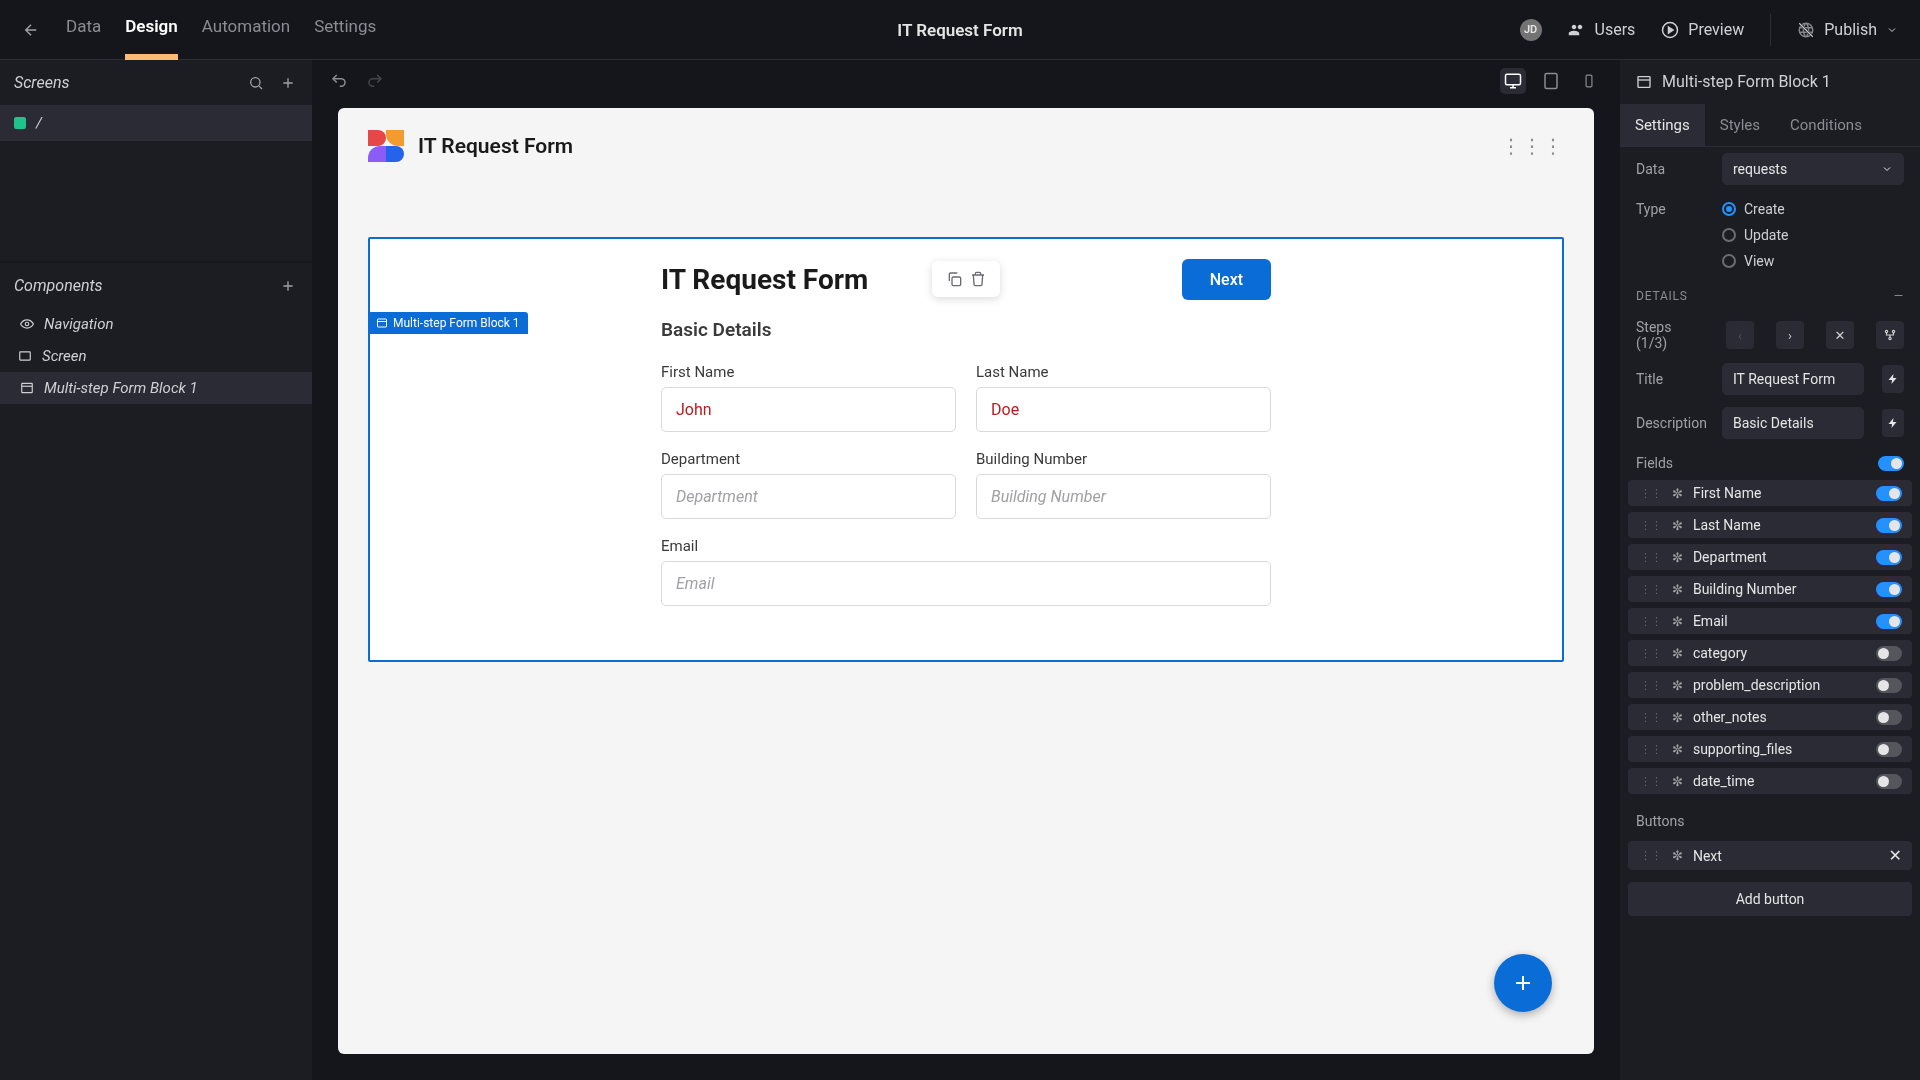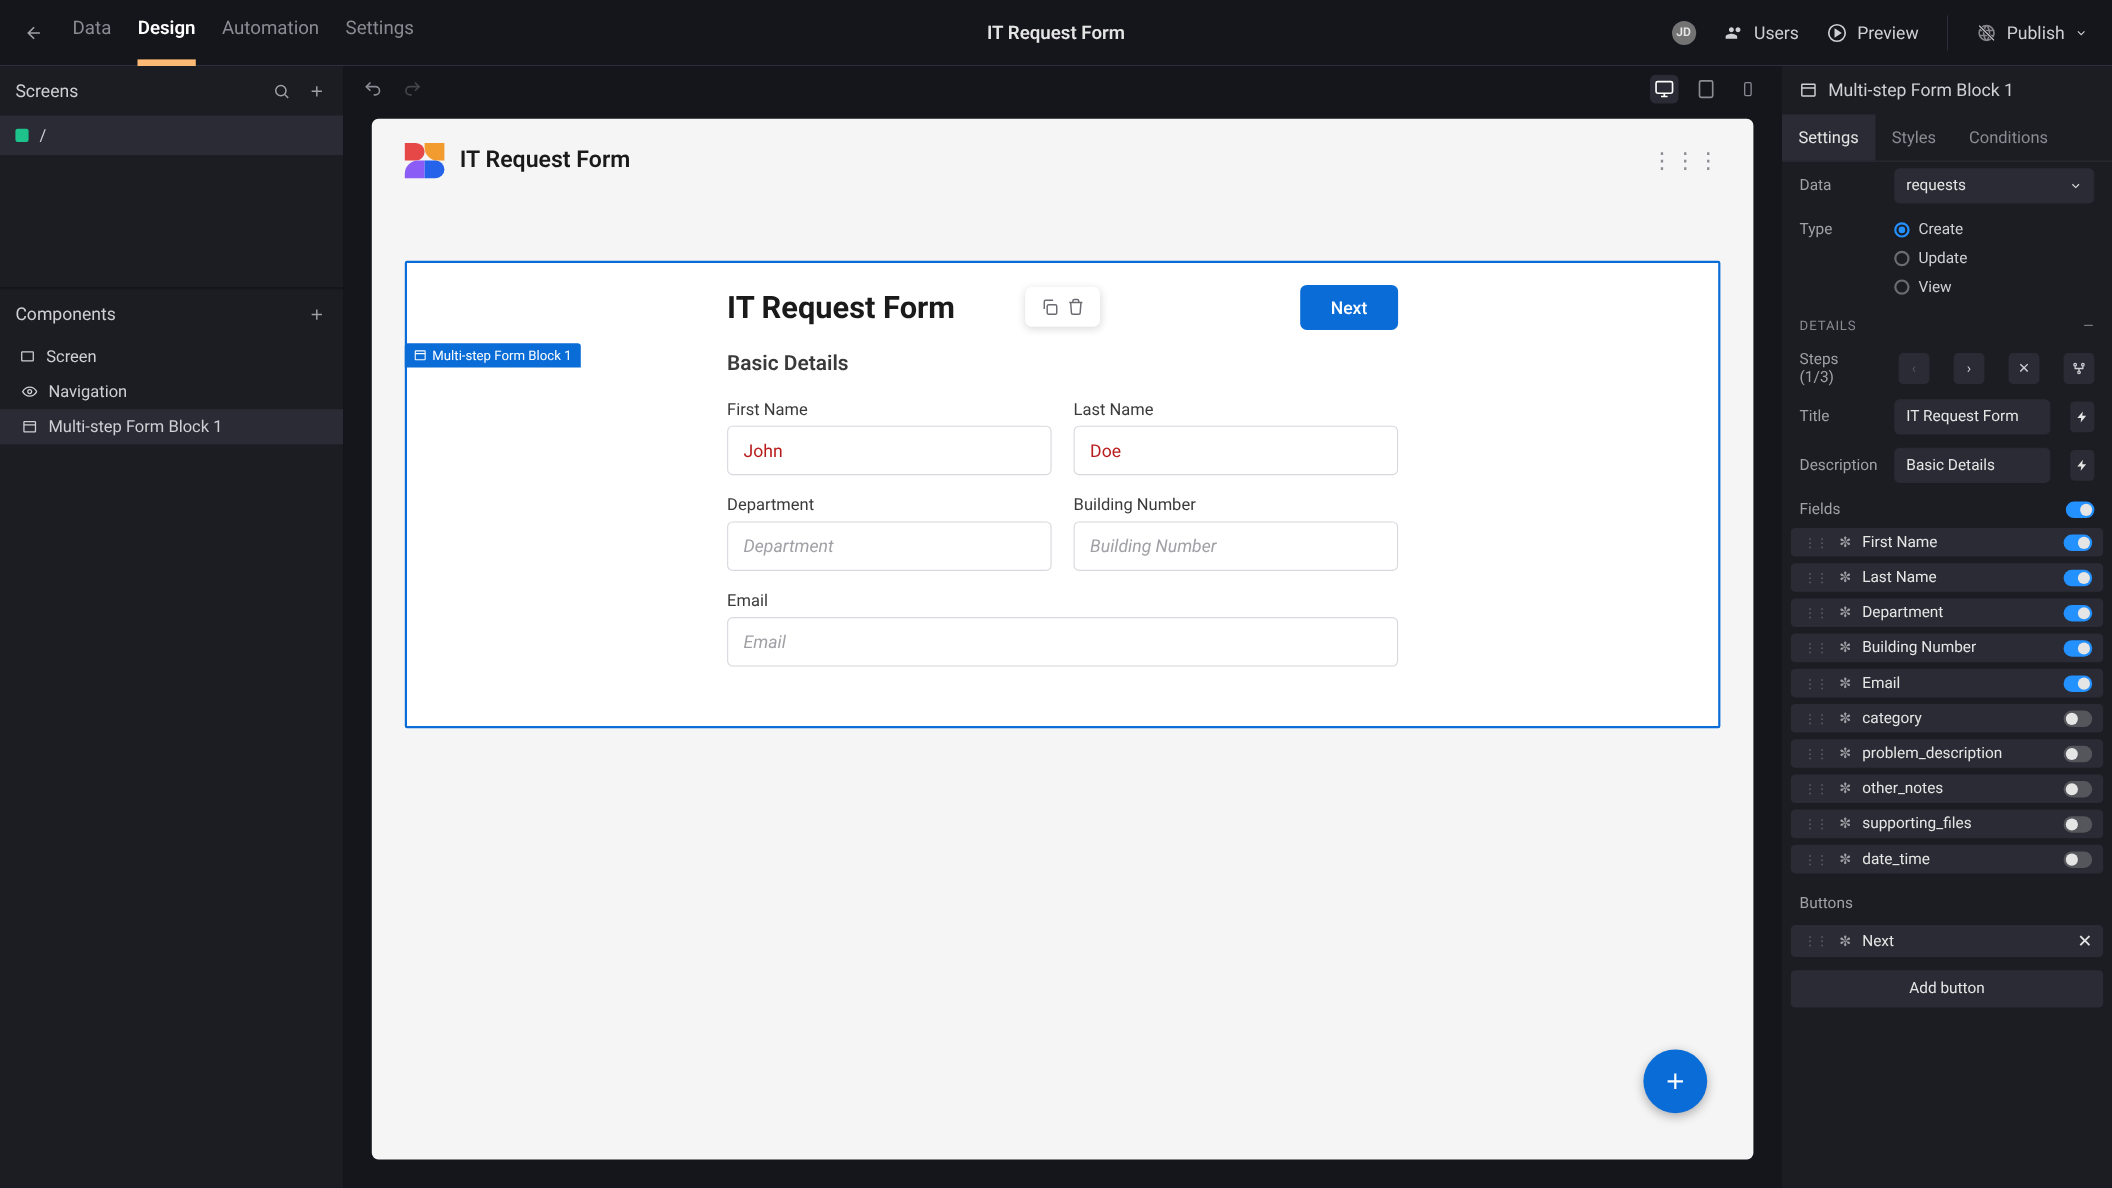--- a/index.html
+++ b/index.html
@@ -12,21 +12,21 @@
 .topbar .nav a { color: #8b8b93; font-size: 17px; padding: 18px 0; cursor: pointer; }
 .topbar .nav a.active { color: #fff; font-weight: 600; border-bottom: 7px solid #fdba74; }
 .topbar .title { position: absolute; left: 50%; transform: translateX(-50%); font-size: 17px; font-weight:600; color: #e5e5e5; }
 .topbar .right { margin-left: auto; display: flex; align-items: center; gap: 26px; }
 .topbar .right .group { display: flex; align-items: center; gap: 9px; color: #cfcfd4; font-size: 16px; cursor: pointer; }
 .avatar { width: 22px; height: 22px; border-radius: 50%; background:#737373; display:flex; align-items:center; justify-content:center; font-size:11px; font-weight:600; }
 .sep { width:1px; height:32px; background:#2d2d37; }
 
 
 .main { display: flex; height: calc(1080px - 60px); }
-.leftpanel { width: 312px; background:#1c1c23; display:flex; flex-direction:column; }
+.leftpanel { width: 312px; background:#1c1c23; display:flex; flex-direction:column;font-style:italic; }
 .leftpanel .sec { }
 .leftpanel .sec-head { display:flex; align-items:center; justify-content:space-between; padding: 13px 16px 13px 14px; font-size:16px; color:#cfcfd4; }
 .leftpanel .sec-head .icons { display:flex; gap:16px; color:#a0a0a6; }
 .leftpanel .tree-item { display:flex; align-items:center; gap:10px; padding: 9px 14px; font-size:15px; color:#cfcfd4; cursor:pointer; }
 .leftpanel .tree-item.active { background:#2b2b35; }
 .leftpanel .screen-dot { width:12px; height:12px; background:#1ec28b; border-radius:2px; }
 .comp-item { display:flex; align-items:center; gap:10px; padding:7px 14px 7px 18px; font-size:15px; color:#cfcfd4; cursor:pointer; }
 .comp-item.indent { padding-left: 20px; }
 .comp-item.selected { background:#2b2b35; }
 .comp-ico { width:14px; height:14px; display:inline-block; }
@@ -177,32 +177,32 @@
     <div class="divider"></div>
     <div class="sec">
       <div class="sec-head">
         <span>Components</span>
         <span class="icons">
           <svg width="16" height="16" viewBox="0 0 24 24" fill="none" stroke="currentColor" stroke-width="2">
               <path d="M12 5v14M5 12h14"></path>
             </svg>
         </span>
       </div>
-      <div class="comp-item">
-        <svg class="comp-ico" viewBox="0 0 24 24" fill="none" stroke="currentColor" stroke-width="2">
-            <rect x="3" y="5" width="18" height="14" rx="1"></rect>
-          </svg>
-        <span>Screen</span>
-      </div>
       <div class="comp-item indent">
         <svg class="comp-ico" viewBox="0 0 24 24" fill="none" stroke="currentColor" stroke-width="2">
             <path d="M1 12s4-7 11-7 11 7 11 7-4 7-11 7S1 12 1 12z"></path>
             <circle cx="12" cy="12" r="3"></circle>
           </svg>
         <span>Navigation</span>
+      </div>
+      <div class="comp-item">
+        <svg class="comp-ico" viewBox="0 0 24 24" fill="none" stroke="currentColor" stroke-width="2">
+            <rect x="3" y="5" width="18" height="14" rx="1"></rect>
+          </svg>
+        <span>Screen</span>
       </div>
       <div class="comp-item indent selected">
         <svg class="comp-ico" viewBox="0 0 24 24" fill="none" stroke="currentColor" stroke-width="2">
             <rect x="3" y="4" width="18" height="16" rx="1"></rect>
             <path d="M3 9h18"></path>
           </svg>
         <span>Multi-step Form Block 1</span>
       </div>
     </div>
   </div>

